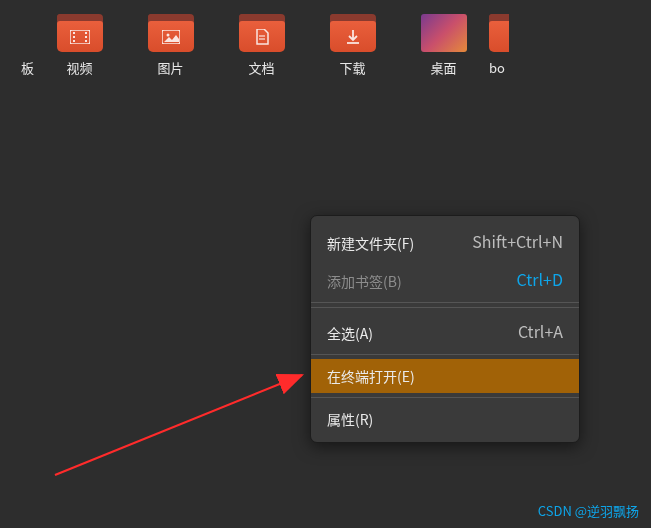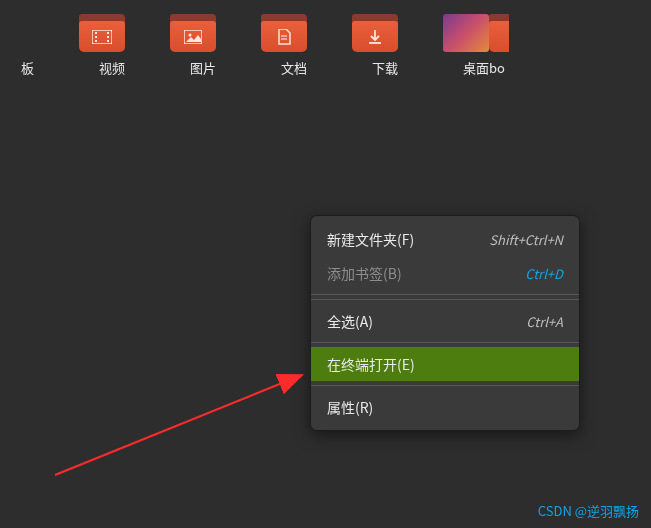--- a/index.html
+++ b/index.html
@@ -14,21 +14,21 @@
     .icons-row {
       display: flex;
       padding-top: 14px;
       padding-left: 0;
       gap: 0;
     }
     .icon-cell {
       width: 91px;
       display: flex;
       flex-direction: column;
-      align-items: flex-end;
+      align-items: center;
       gap: 6px;
     }
     .icon-cell:first-child { width: 34px; align-items: flex-end; }
     .icon-cell:last-child { width: 36px; align-items: flex-start; }
     .folder {
       width: 46px;
       height: 38px;
       position: relative;
     }
     .folder-back {
@@ -87,28 +87,27 @@
     .menu-item {
       display: flex;
       align-items: flex-end;
       justify-content: space-between;
       padding: 7px 16px;
       color: #eaeaea;
       font-size: 14px;
       cursor: pointer;
     }
     .menu-item.hover {
-      background: #4d7c0f;
+      background: #a16207;
     }
     .menu-item.disabled { color: #8d8d8d; }
     .menu-item.disabled .shortcut { color: #0ea5e9; }
     .menu-item .shortcut {
       color: #bdbdbd;
-      font-size: 13px;
-      font-style: italic;
+      font-size: 16px;
     }
     .menu-sep {
       height: 1px;
       background: #555;
       margin: 4px 0;
     }
     .watermark {
       position: absolute;
       right: 12px;
       bottom: 8px;

